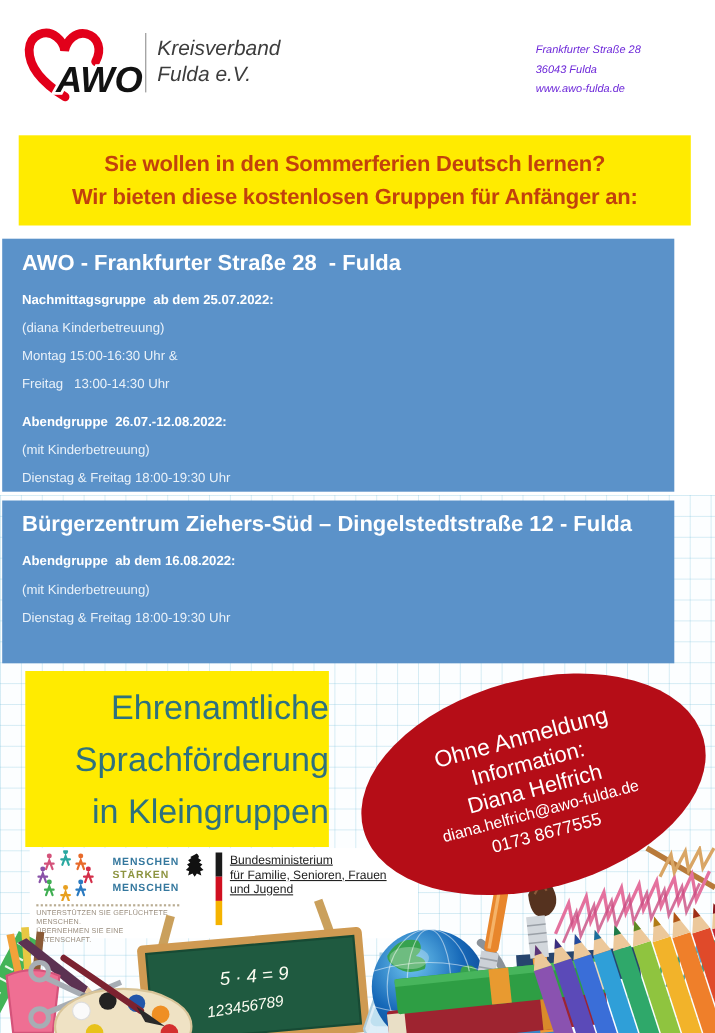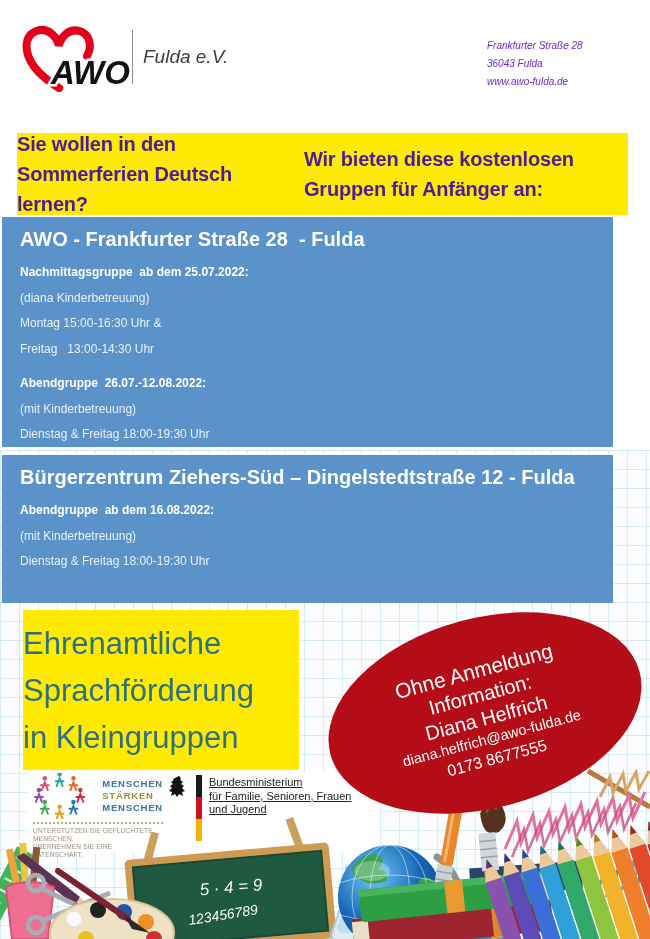--- a/index.html
+++ b/index.html
@@ -16,37 +16,37 @@
 
   
   .logo-row{position:absolute;left:18px;top:18px;display:flex;align-items:center;z-index:2;}
   .logo-svg{display:block;}
   .logo-divider{width:1px;height:54px;background:#8f8f8f;margin:0 10px 0 2px;}
   .org{font-style:italic;color:#3d3d3d;font-size:19px;line-height:24px;}
   .address{position:absolute;left:487px;top:37px;width:150px;font-style:italic;
     color:#6d28d9;font-size:10px;line-height:18px;z-index:2;}
 
   
-  .banner{position:absolute;left:17px;top:133px;width:611px;height:82px;background:#ffeb00;
-    display:flex;flex-direction:row;justify-content:center;align-items:center;
-    color:#4c1d95;font-size:20px;font-weight:700;letter-spacing:-.2px;line-height:30px;z-index:2;}
+  .banner{position:absolute;left:17px;top:123px;width:611px;height:82px;background:#ffeb00;
+    display:flex;flex-direction:column;justify-content:center;align-items:center;
+    color:#c2410c;font-size:20px;font-weight:700;letter-spacing:-.2px;line-height:30px;z-index:2;}
 
   
   .bluebox{position:absolute;left:2px;width:575px;background:#5b92c9;color:#fff;
     padding:11px 18px;z-index:2;overflow:hidden;}
   .bluebox .title{font-size:20px;font-weight:700;margin-bottom:9px;white-space:pre-wrap;}
   .bluebox .group{margin-top:9px;}
   .bluebox .line{font-size:12px;line-height:25.5px;white-space:pre-wrap;color:#e9f1f9;}
   .bluebox .line.bold{font-weight:700;color:#ffffff;}
   .box1{top:217px;height:208px;}
   .box2{top:455px;height:126px;}
 
   
   .highlight{position:absolute;left:23px;top:610px;width:276px;height:160px;background:#ffeb00;
-    display:flex;flex-direction:column;justify-content:center;align-items:flex-start;
+    display:flex;flex-direction:column;justify-content:center;align-items:flex-end;
     color:#2e717e;font-size:31px;line-height:47px;z-index:2;}
 
   
   .partners{position:absolute;left:27px;top:771px;width:353px;height:82px;background:#fff;z-index:1;}
   .msm{position:absolute;left:6px;top:2px;width:130px;}
   .msm-top{display:flex;align-items:center;}
   .msm-words{font-size:9.5px;font-weight:700;letter-spacing:.8px;line-height:12px;margin-left:16px;}
   .msm-w1,.msm-w3{color:#35789e;}
   .msm-w2{color:#8d9440;}
   .msm-dotline{border-bottom:2px dotted #b9ac92;margin:3px 0 3px 0;}
@@ -77,20 +77,21 @@
 
   <div class="graphpaper"></div>
 
   <div class="logo-row">
     <svg class="logo-svg" width="112" height="78" viewBox="0 0 112 78">
       <path d="M38,70 C20,56 8,40 10,24 C12,11 27,6 36,15 C40,19 42,24 42,28 C45,19 54,12 63,15 C74,19 76,31 69,41" fill="none" stroke="#e2001a" stroke-width="8" stroke-linecap="round" transform="rotate(-6 40 40)"></path>
       <text x="33" y="66" font-size="33" font-weight="bold" font-style="italic" fill="#111" style="paint-order:stroke;stroke:#ffffff;stroke-width:5px">AWO</text>
     </svg>
     <div class="logo-divider"></div>
     <div class="org">
+      <div>Kreisverband</div>
       <div>Fulda e.V.</div>
     </div>
   </div>
 
   <div class="address">
     <div>Frankfurter Straße 28</div>
     <div>36043 Fulda</div>
     <div>www.awo-fulda.de</div>
   </div>
 

